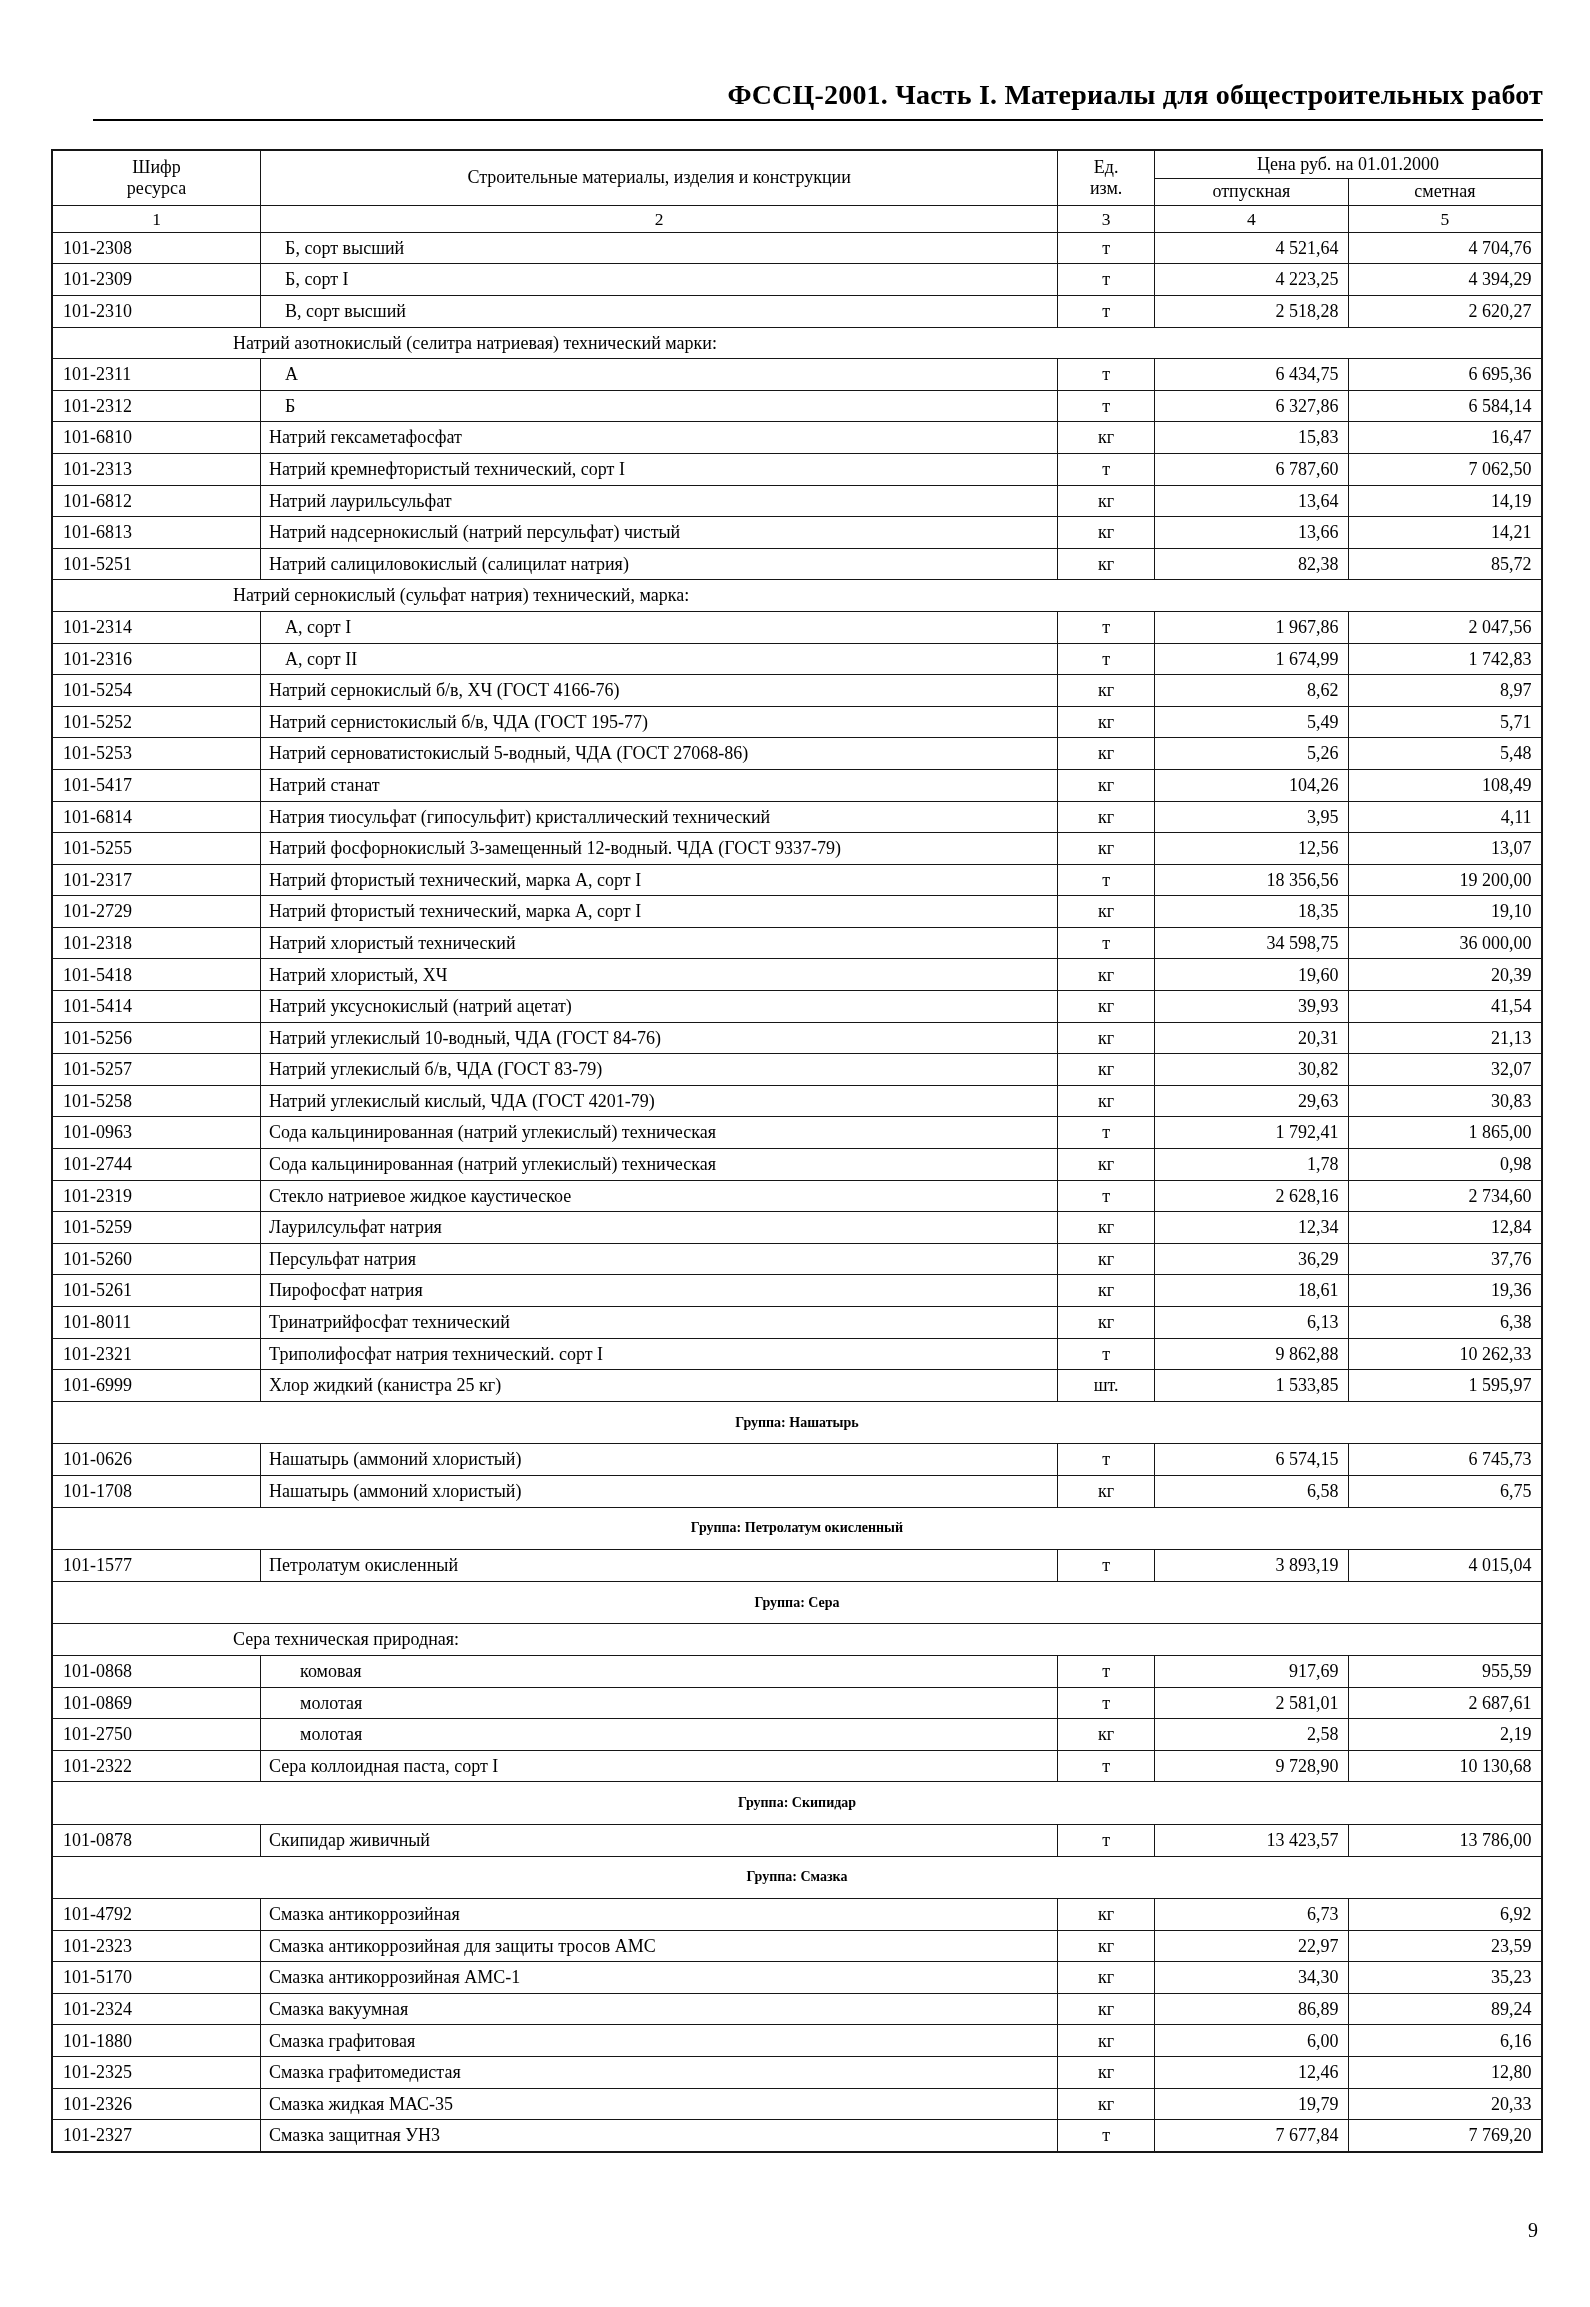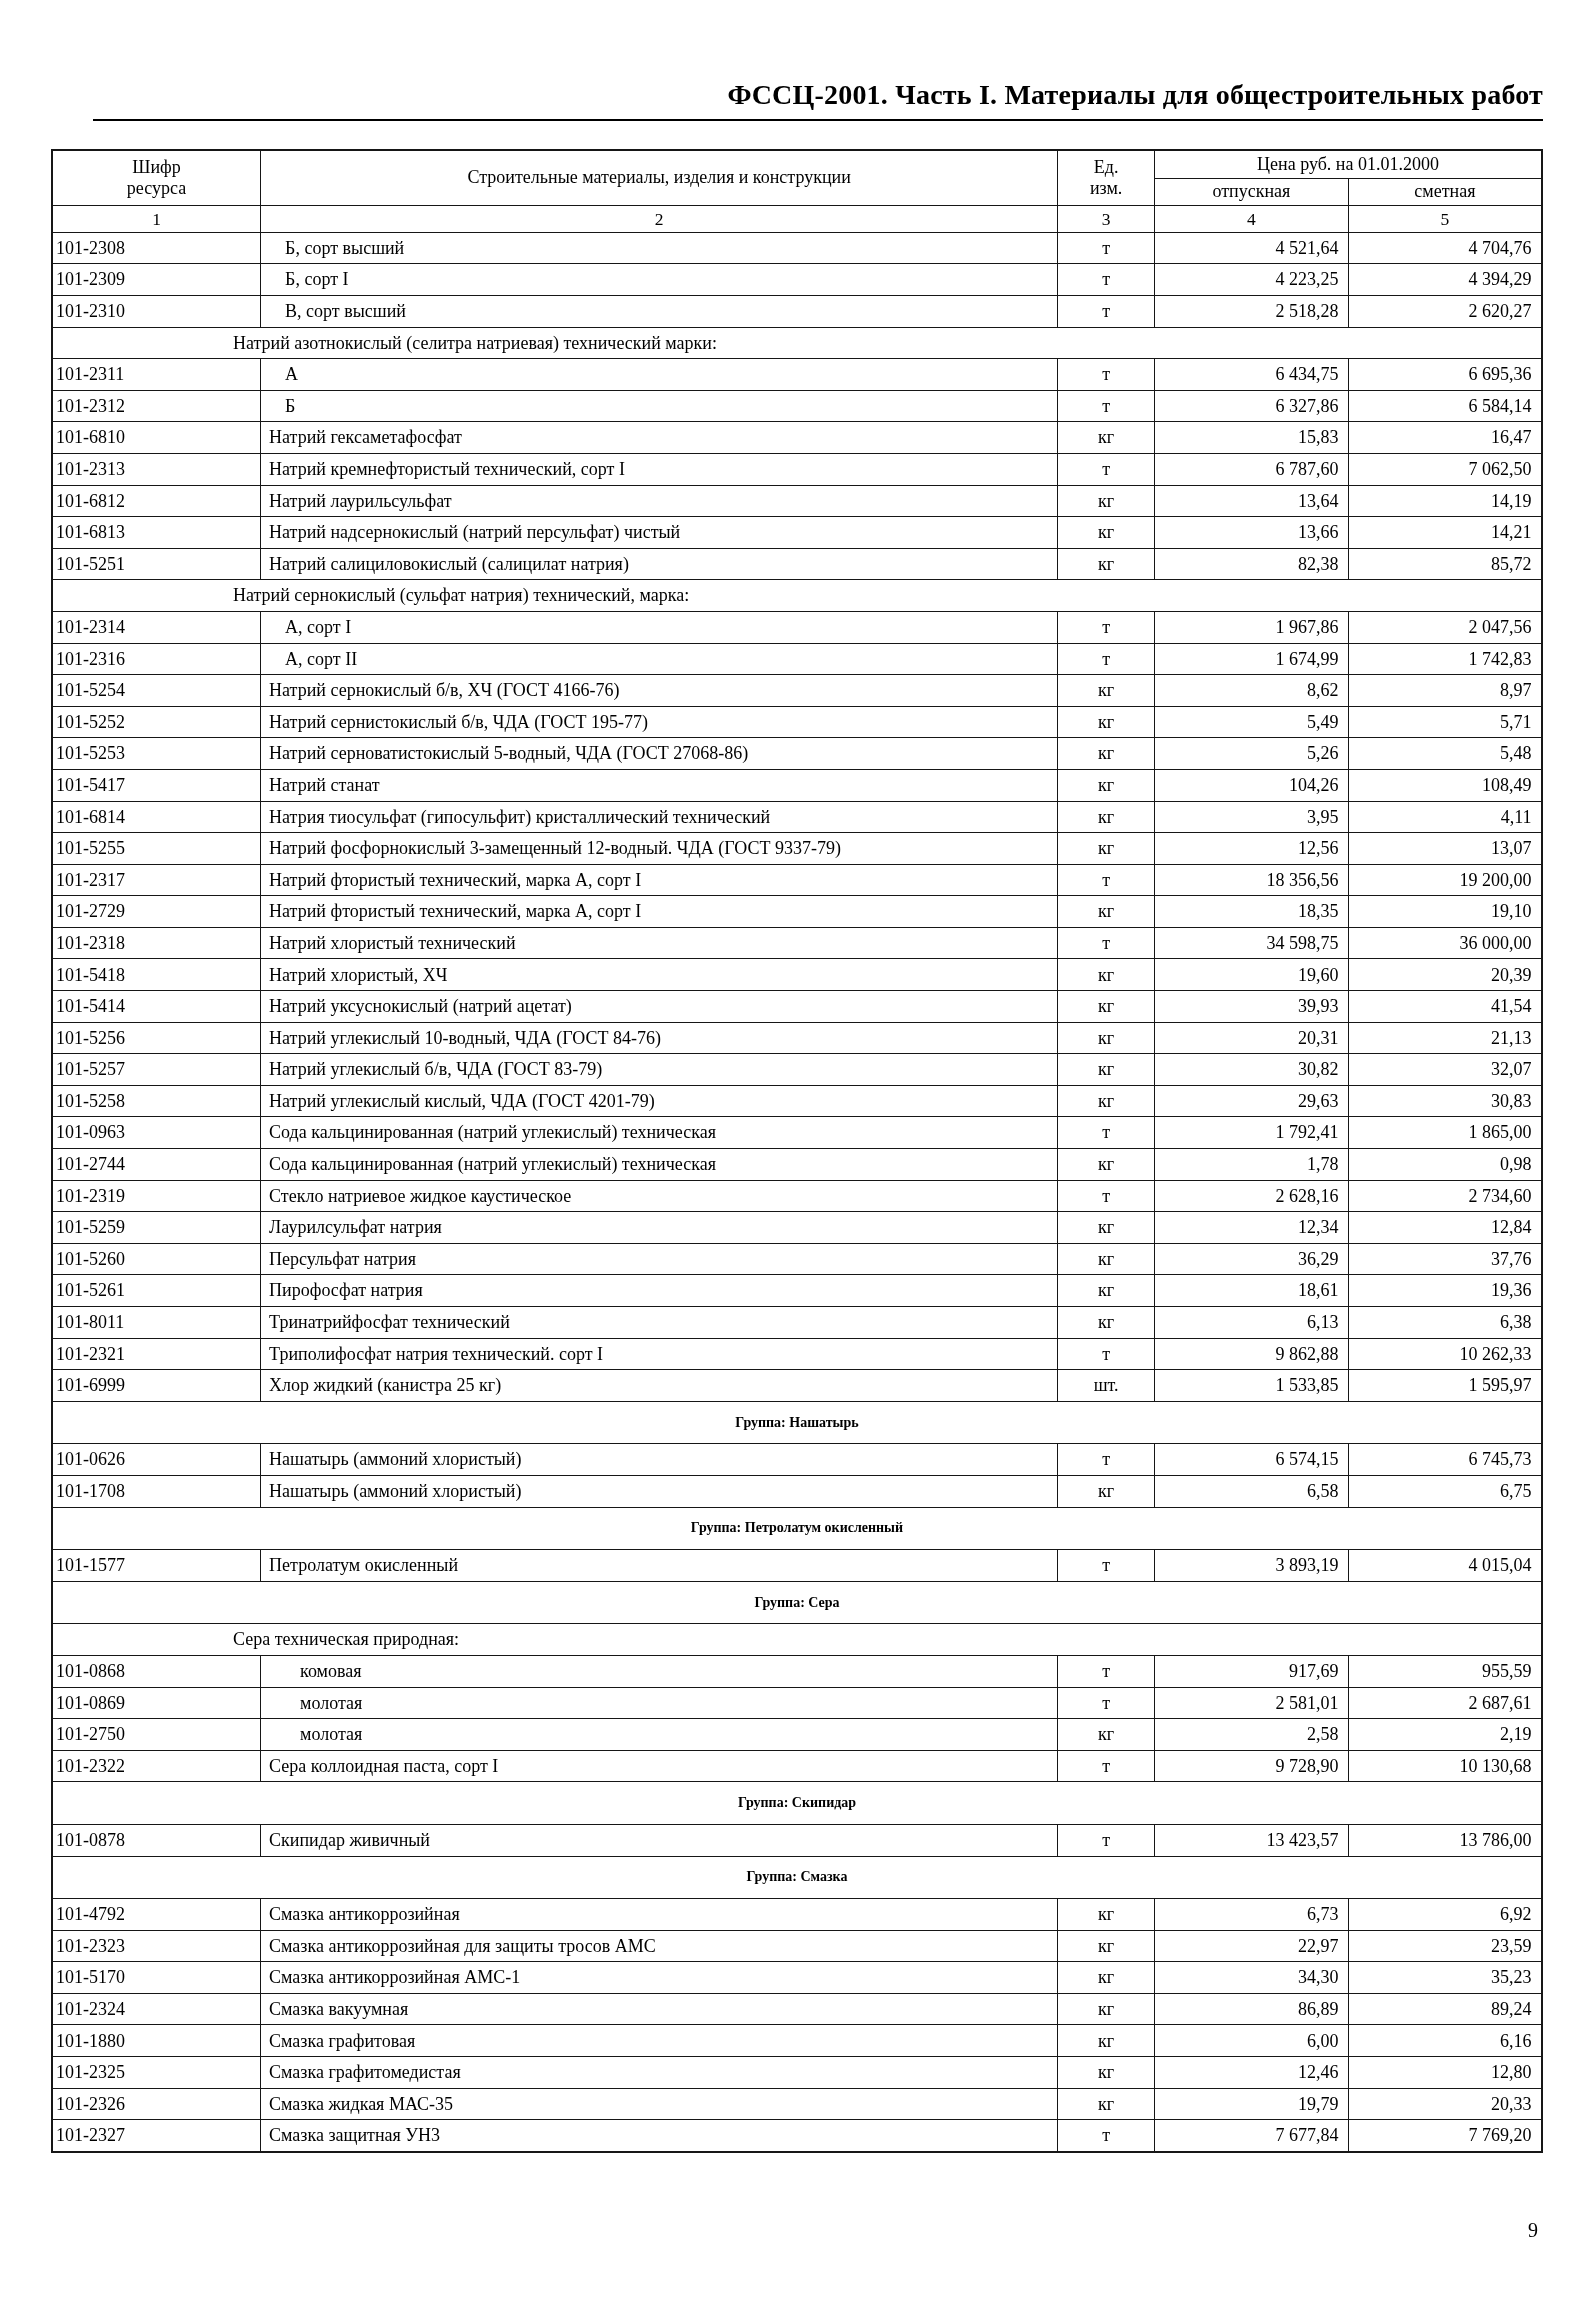--- a/index.html
+++ b/index.html
@@ -49,21 +49,21 @@
     padding: 1.3px 2.7px;
     height: 23px;
   }
   tbody td {
     height: 28px;
     padding: 1.3px 0;
     vertical-align: middle;
     line-height: 1.14;
     overflow: hidden;
   }
-  .c-code { padding-left: 3px; }
+  .c-code { padding-left: 10px; }
   .c-name { padding-left: 8px; padding-right: 11px; }
   .c-name.ind1 { padding-left: 24px; }
   .c-name.ind2 { padding-left: 39px; }
   .c-unit { text-align: center; }
   .c-price { text-align: right; padding-right: 9.4px; }
   tr.r-sub td.c-sub {
     padding-left: 180px;
     padding-right: 6.7px;
   }
   tr.r-group td.c-group {

